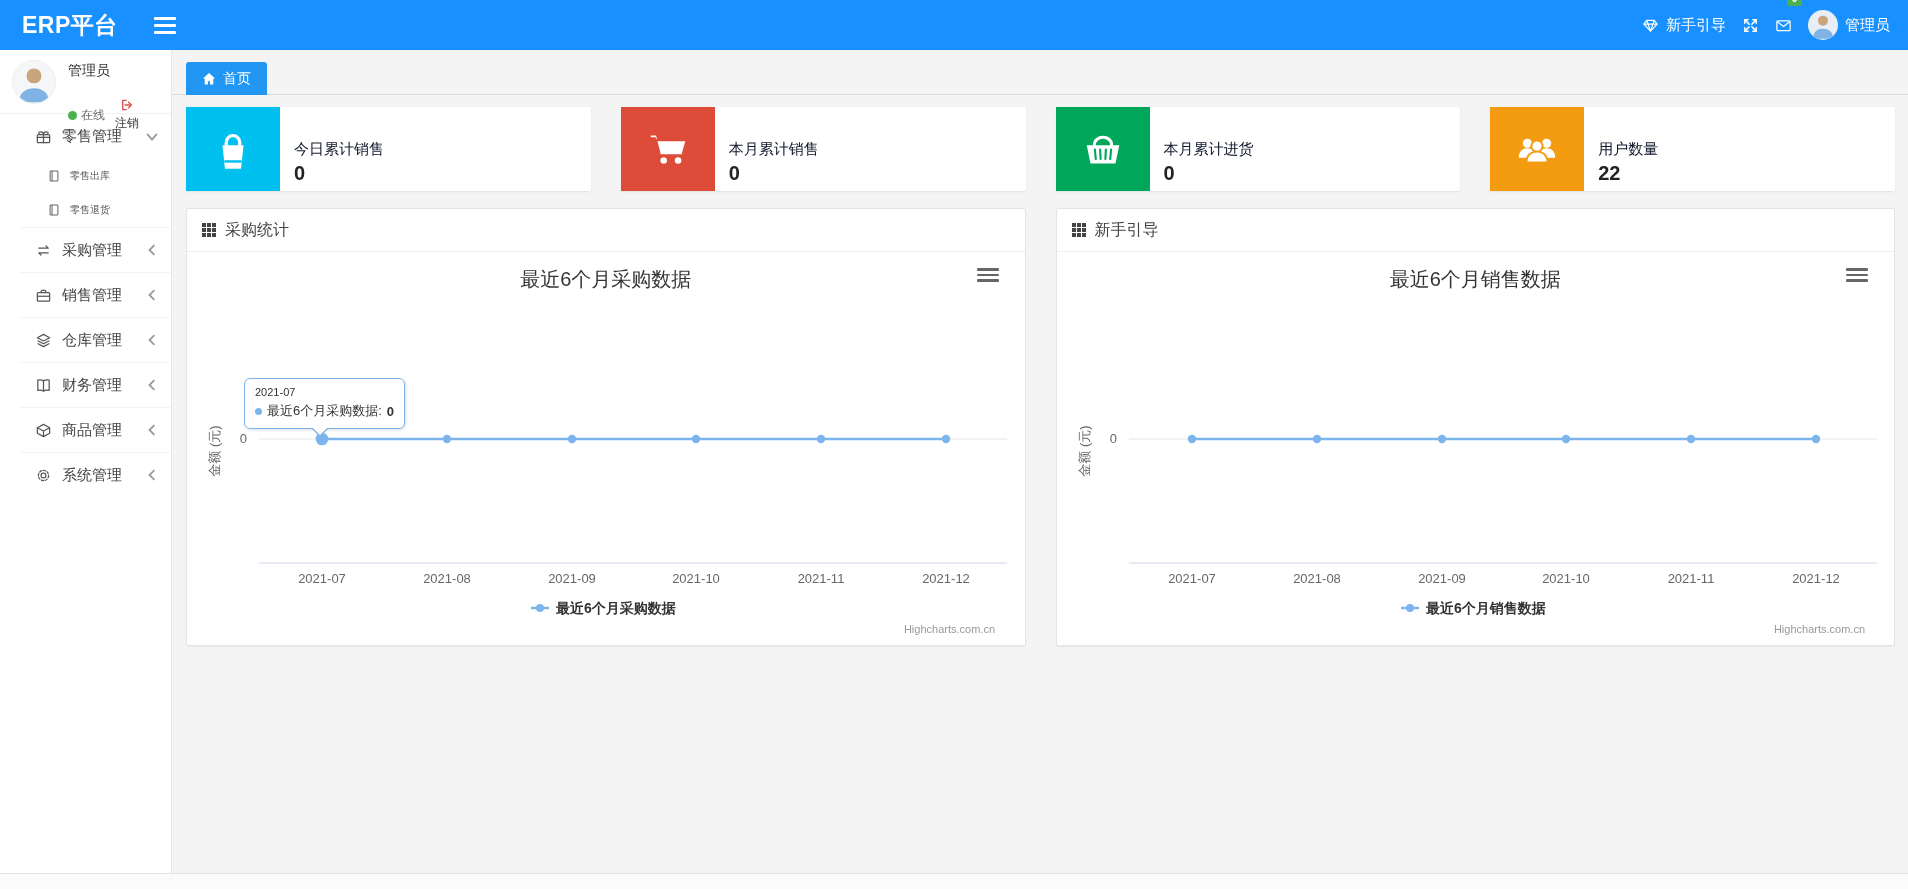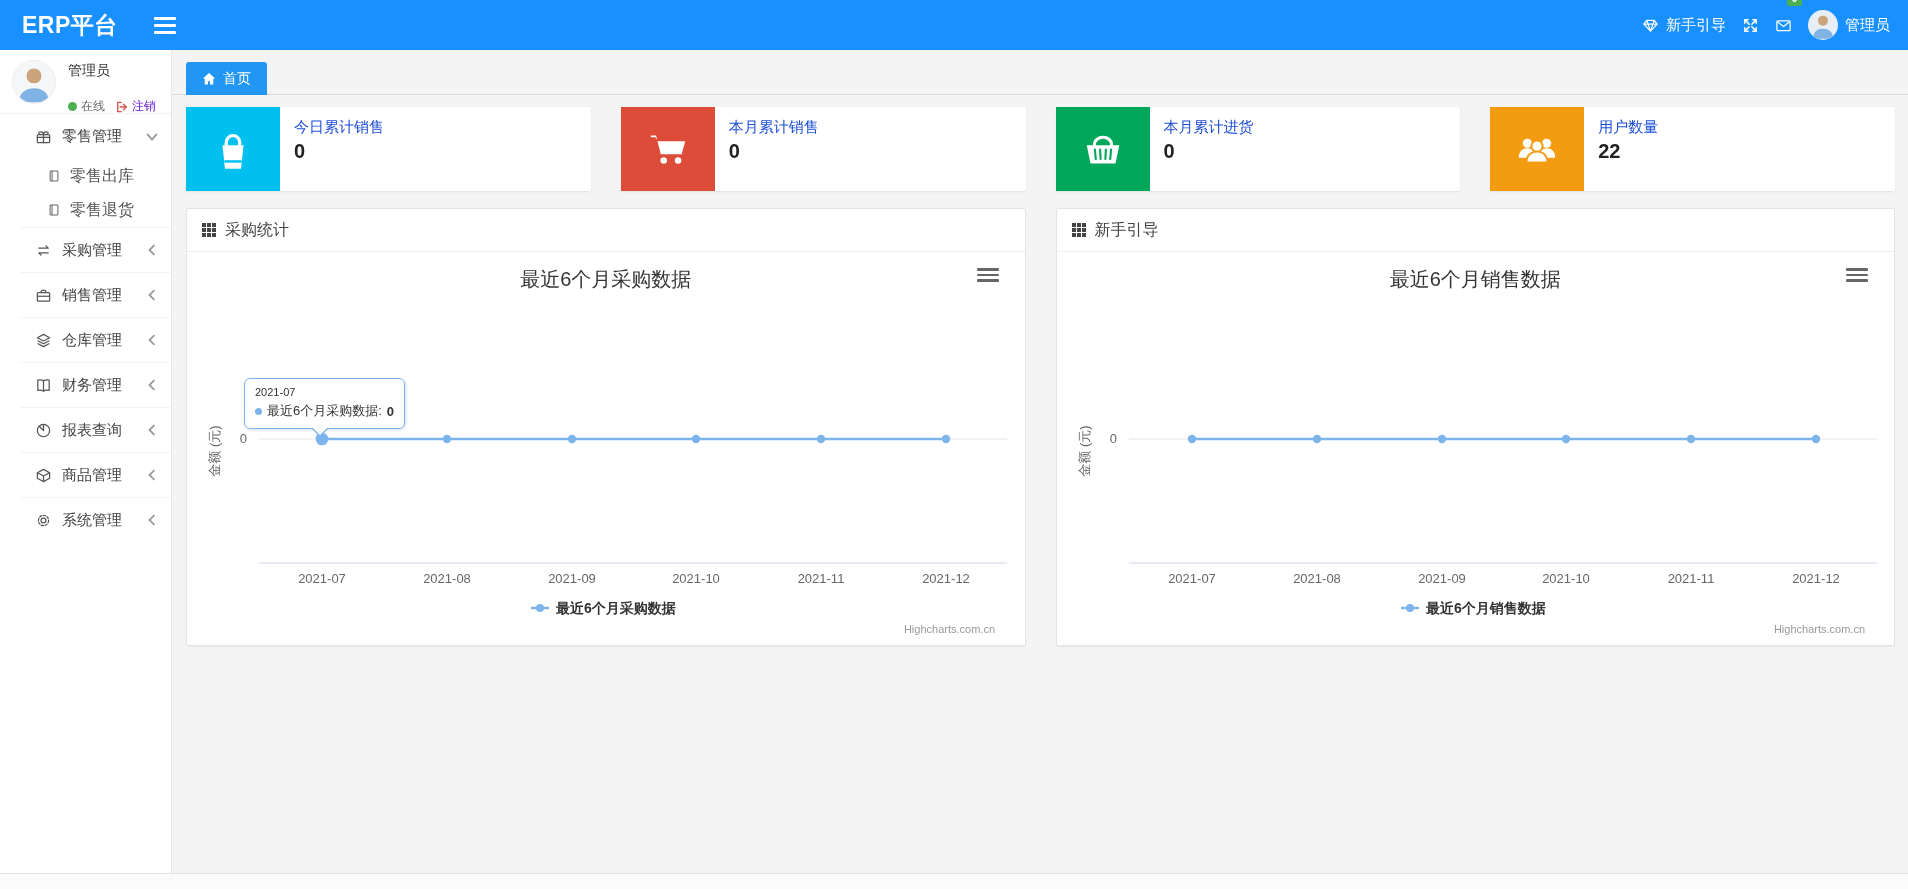--- a/index.html
+++ b/index.html
@@ -18,44 +18,44 @@
   .mail-badge { position:absolute; top:-9px; right:-10px; min-width:15px; height:15px; background:#4caf50; color:#fff; font-size:10px; font-weight:bold; text-align:center; line-height:15px; border-radius:2px; padding:0 2px; }
   .nav-avatar { width:30px; height:30px; border-radius:50%; background:#e8eef5; overflow:hidden; }
 
   
   .sidebar { position:absolute; top:50px; left:0; width:172px; height:823px; background:#fff; border-right:1px solid #e6e6e6; z-index:20; }
   .user-panel { height:64px; padding:10px 12px; position:relative; border-bottom:1px solid #f2f2f2; }
   .side-avatar { position:absolute; left:12px; top:10px; width:44px; height:44px; border-radius:50%; background:#f3f3f3; overflow:hidden; border:1px solid #eee; }
   .user-name { position:absolute; left:68px; top:12px; font-size:14px; color:#333; }
   .user-status { position:absolute; left:68px; top:48px; display:flex; align-items:center; gap:4px; font-size:12px; color:#666; }
   .dot-online { width:9px; height:9px; border-radius:50%; background:#4caf50; display:inline-block; }
-  .logout-link { display:flex; align-items:center; gap:3px; cursor:pointer; margin-left:6px; color:#6d28d9; }
+  .logout-link { display:flex; align-items:center; gap:3px; cursor:pointer; margin-left:6px; color:#404040;flex-direction:column; }
 
   .menu { list-style:none;margin-left:19px; }
   .menu-item { position:relative; height:45px; display:flex; align-items:center; gap:10px; padding:0 14px 0 16px; font-size:15px; color:#444; cursor:pointer; border-top:1px solid #f4f4f4; }
   .menu-item:first-child { border-top:none; }
   .menu-item .chev { position:absolute; right:12px; top:50%; transform:translateY(-50%); }
   .submenu { list-style:none; }
-  .submenu-item { height:34px; display:flex; align-items:center; gap:9px; padding-left:28px; font-size:16px; color:#555; cursor:pointer; }
+  .submenu-item { height:34px; display:flex; align-items:center; gap:9px; padding-left:28px; font-size:10px; color:#555; cursor:pointer; }
   .icon16 { width:17px; height:17px; flex:0 0 auto; }
   .icon13 { width:14px; height:14px; flex:0 0 auto; }
 
   
   .main { position:absolute; top:50px; left:172px; width:1736px; height:823px; }
   .tabbar { height:45px; padding:12px 0 0 14px; border-bottom:1px solid #dcdcdc; }
   .tab-home { display:inline-flex; align-items:center; gap:7px; height:33px; padding:1px 16px; background:#2196f3; color:#fff; font-size:14px; border-radius:3px 3px 0 0; cursor:pointer; }
 
   .cards { display:flex; gap:30px; margin:12px 13px 0 14px; height:84px; }
   .card { flex:1; background:#fff; display:flex; border-radius:2px; box-shadow:0 1px 2px rgba(0,0,0,.08); }
   .card-icon { width:94px; display:flex; align-items:center; justify-content:center; }
   .card-icon svg { width:46px; height:46px; }
   .c-aqua { background:#00c0ef; } .c-red { background:#dd4b39; }
   .c-green { background:#00a65a; } .c-yellow { background:#f39c12; }
   .card-body { padding:11px 14px; }
-  .card-label { font-size:15px; color:#1d4ed8; }
+  .card-label { font-size:15px; color:#0f172a;margin-top:22px; }
   .card-value { font-size:20px; font-weight:bold; color:#222; margin-top:3px; }
 
   .charts { display:flex; gap:30px; margin:17px 13px 0 14px; height:438px; }
   .panel { flex:1; background:#fff; border:1px solid #e4e4e4; border-radius:2px; box-shadow:0 1px 1px rgba(0,0,0,.05); }
   .panel-header { height:43px; display:flex; align-items:center; gap:9px; padding:0 15px; color:#444; font-size:16px; border-bottom:1px solid #f0f0f0; }
   .chart { position:relative; height:393px; }
   .chart-title { position:absolute; top:14px; width:100%; text-align:center; font-size:20px; color:#333; }
   .ctx-btn { position:absolute; top:16px; right:26px; width:22px; height:16px; cursor:pointer; }
   .ctx-btn span { display:block; height:2.6px; background:#666; margin-bottom:3px; border-radius:1px; }
   .plot { position:absolute; left:0; top:0; }
@@ -208,30 +208,20 @@
         <svg class="icon16" viewBox="0 0 18 18" fill="none" stroke="#555" stroke-width="1.3" stroke-linejoin="round">
             <path d="M9 4.2C7.6 3 5.2 2.8 3 3.4v10.8c2.2-.6 4.6-.4 6 .8 1.4-1.2 3.8-1.4 6-.8V3.4c-2.2-.6-4.6-.4-6 .8z"></path>
             <path d="M9 4.2V15"></path>
           </svg>
         <span>财务管理</span>
         <svg class="chev icon13" viewBox="0 0 11 11" fill="none" stroke="#999" stroke-width="1.4" stroke-linecap="round">
             <path d="M7 2L3.5 5.5 7 9"></path>
           </svg>
       </li>
 
-      <li class="menu-item">
-        <svg class="icon16" viewBox="0 0 18 18" fill="none" stroke="#555" stroke-width="1.3" stroke-linecap="round">
-            <circle cx="9" cy="9" r="6.5"></circle>
-            <path d="M9 9V2.5M9 9L4.5 4.5"></path>
-          </svg>
-        <span>报表查询</span>
-        <svg class="chev icon13" viewBox="0 0 11 11" fill="none" stroke="#999" stroke-width="1.4" stroke-linecap="round">
-            <path d="M7 2L3.5 5.5 7 9"></path>
-          </svg>
-      </li>
 
       <li class="menu-item">
         <svg class="icon16" viewBox="0 0 18 18" fill="none" stroke="#555" stroke-width="1.3" stroke-linejoin="round">
             <path d="M9 2.5L15.5 6v6L9 15.5 2.5 12V6z"></path>
             <path d="M2.5 6L9 9.5 15.5 6M9 9.5v6"></path>
           </svg>
         <span>商品管理</span>
         <svg class="chev icon13" viewBox="0 0 11 11" fill="none" stroke="#999" stroke-width="1.4" stroke-linecap="round">
             <path d="M7 2L3.5 5.5 7 9"></path>
           </svg>

